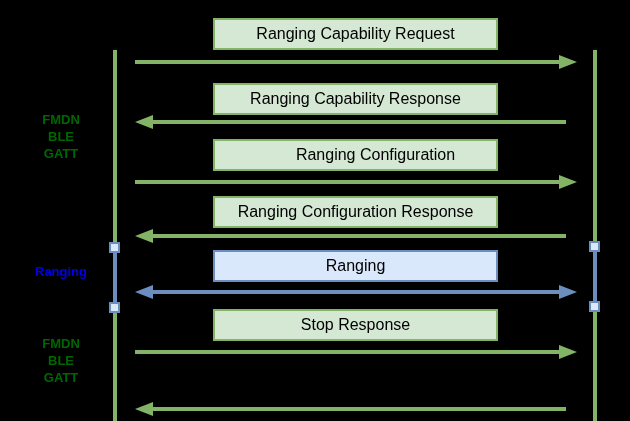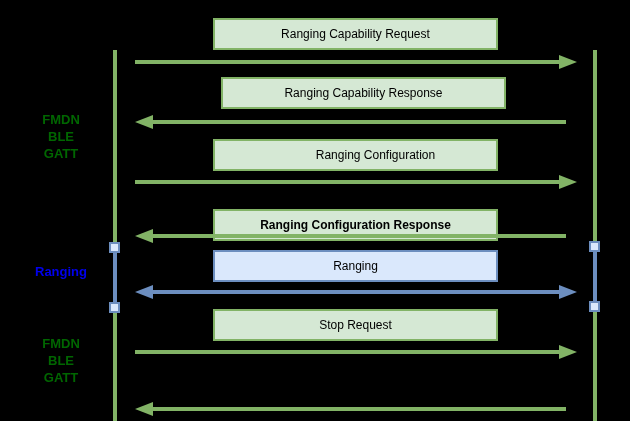--- a/index.html
+++ b/index.html
@@ -74,31 +74,31 @@
     position: absolute;
     left: 213px;
     width: 285px;
     height: 32px;
     box-sizing: border-box;
     background: #d5e8d4;
     border: 2px solid #82b366;
     display: flex;
     align-items: center;
     justify-content: center;
-    font-size: 12px;
+    font-size: 16px;
     color: #000000;
   }
   .msg.blue {
     background: #dae8fc;
     border-color: #6c8ebf;
   }
   .m-1 { top: 18px; }
-  .m-2 { top: 77px; margin-left: 8px; }
+  .m-2 { top: 83px; }
   .m-3 { top: 139px; padding-left: 40px; }
-  .m-4 { top: 209px; font-weight: bold; }
+  .m-4 { top: 196px; }
   .m-5 { top: 250px; }
   .m-6 { top: 309px; }
   .m-7 { top: 367px; }
 
   
   .arrow {
     position: absolute;
     left: 135px;
     width: 442px;
     height: 14px;
@@ -156,21 +156,21 @@
   <div class="phase blue  ph-2">Ranging</div>
   <div class="phase green ph-3">FMDN
 BLE
 GATT</div>
 
   <div class="msg m-1">Ranging Capability Request</div>
   <div class="msg m-2">Ranging Capability Response</div>
   <div class="msg m-3">Ranging Configuration</div>
   <div class="msg m-4">Ranging Configuration Response</div>
   <div class="msg blue m-5">Ranging</div>
-  <div class="msg m-6">Stop Request</div>
+  <div class="msg m-6">Stop Response</div>
 
   <div class="arrow dir-right a-1">
     <div class="shaft"></div>
     <div class="head h-right"></div>
   </div>
 
   <div class="arrow dir-left a-2">
     <div class="head h-left"></div>
     <div class="shaft"></div>
   </div>

